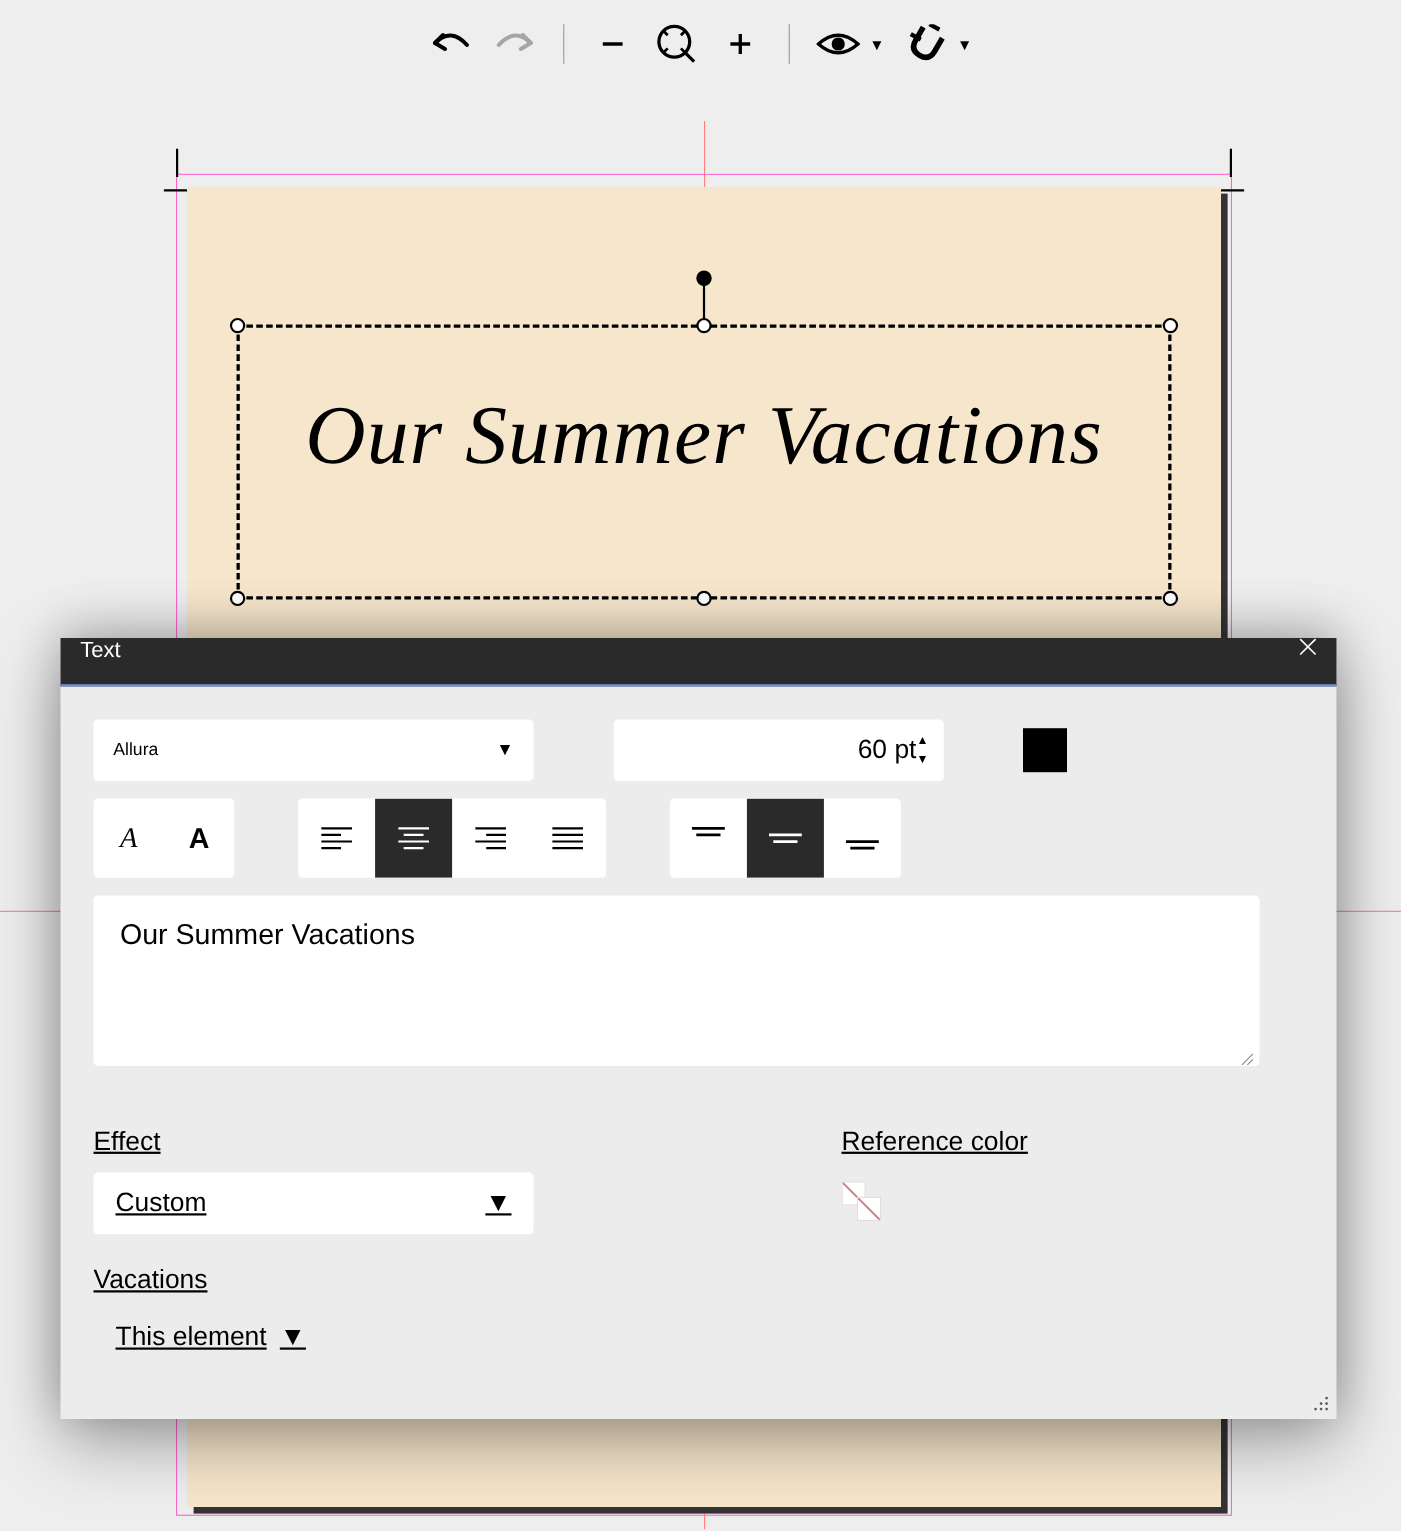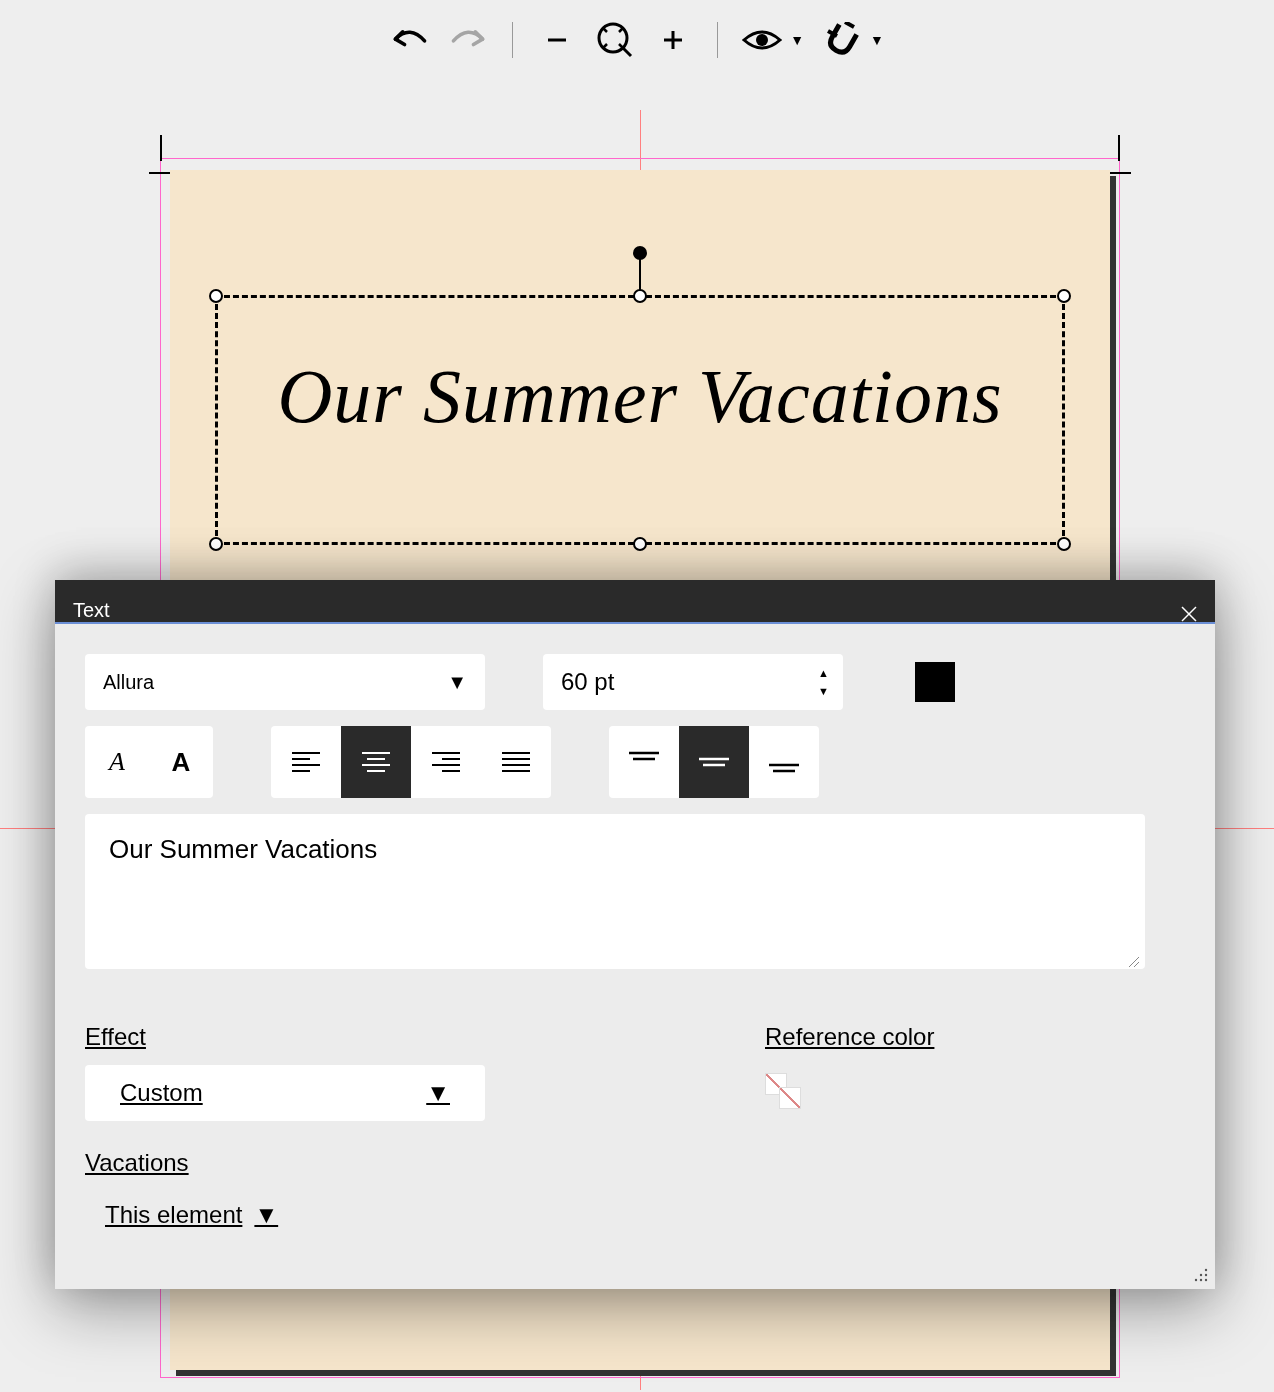--- a/index.html
+++ b/index.html
@@ -155,21 +155,21 @@
       width: 1160px;
       background: #ececec;
       box-shadow: 0 20px 60px rgba(0,0,0,0.35), 0 -10px 40px rgba(0,0,0,0.2);
       z-index: 10;
     }
     .panel-titlebar {
       background: #2a2a2a;
       color: #fff;
       height: 44px;
       display: flex;
-      align-items: flex-end;
+      align-items: flex-start;
       justify-content: space-between;
       padding: 0 18px;
       font-size: 20px;
       border-bottom: 2px solid #6b8fd6;
     }
     .panel-close {
       color: #fff;
       font-size: 22px;
       cursor: pointer;
       font-weight: 300;
@@ -188,33 +188,34 @@
     .font-select {
       width: 400px;
       height: 56px;
       background: #fff;
       border: none;
       border-radius: 4px;
       display: flex;
       align-items: center;
       justify-content: space-between;
       padding: 0 18px;
-      font-size: 20px;
+      font-size: 16px;
     }
     .size-input-wrap {
       width: 300px;
       height: 56px;
       background: #fff;
       border: none;
       border-radius: 4px;
       display: flex;
       align-items: center;
-      justify-content: space-between;
+      justify-content: flex-end;
       padding: 0 14px 0 18px;
       font-size: 24px;
+      margin-left: 15px;
     }
     .spinner-arrows {
       display: flex;
       flex-direction: column;
       font-size: 11px;
       line-height: 10px;
       gap: 8px;
     }
     .color-swatch {
       width: 40px;
@@ -289,21 +290,21 @@
     }
     .effect-select {
       width: 400px;
       height: 56px;
       background: #fff;
       border: none;
       border-radius: 4px;
       display: flex;
       align-items: center;
       justify-content: space-between;
-      padding: 0 35px;
+      padding: 0 20px;
       font-size: 24px;
       margin-bottom: 28px;
     }
     .ref-select {
       display: flex;
       align-items: flex-end;
       gap: 12px;
       font-size: 24px;
       padding: 10px 20px;
     }

